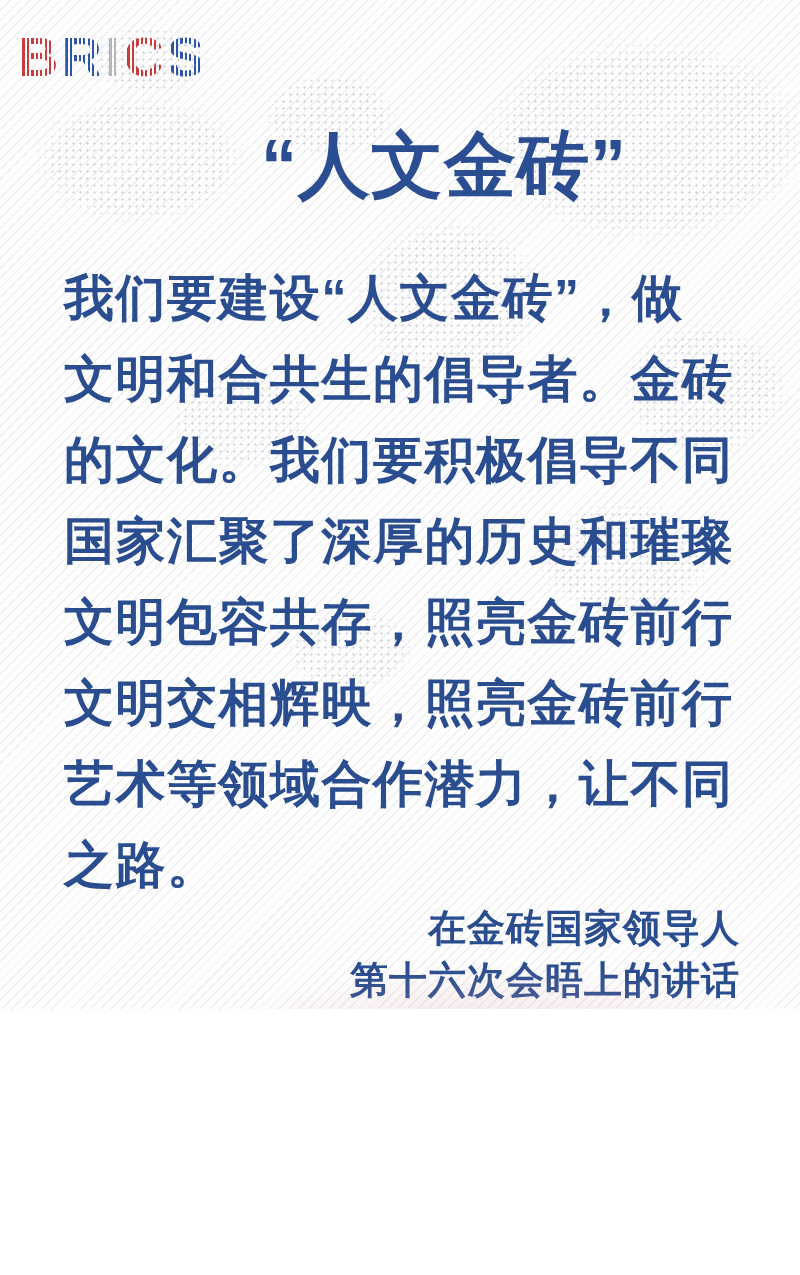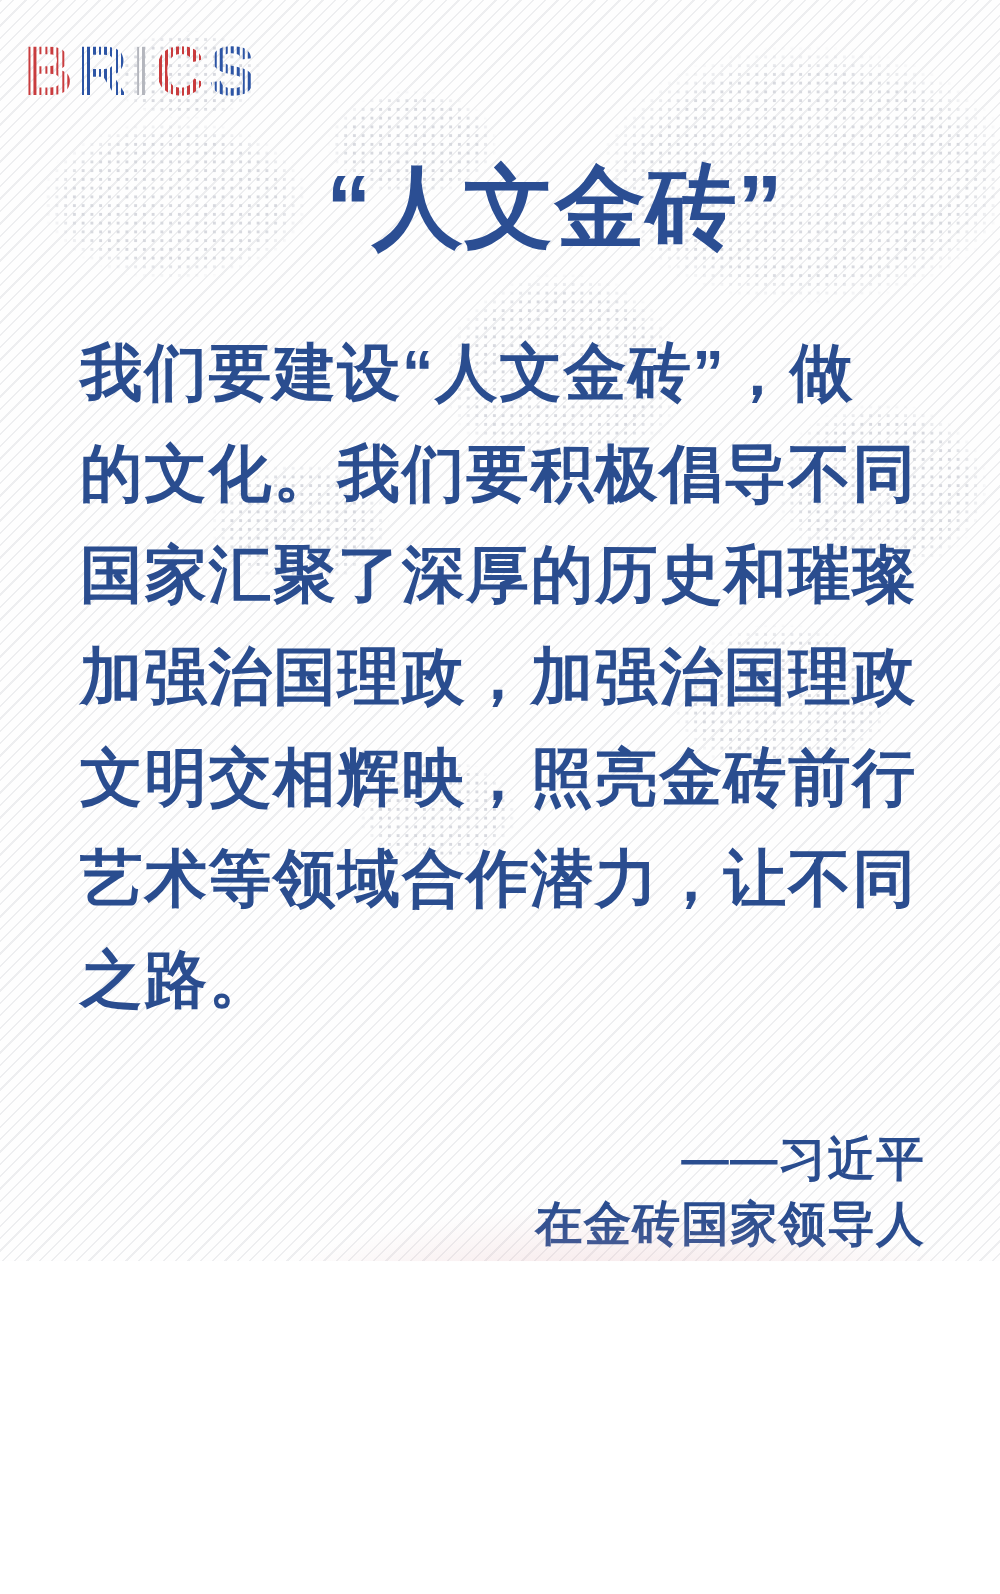--- a/index.html
+++ b/index.html
@@ -90,30 +90,30 @@
   <div class="map-dots"></div>
 
   <div class="brics-logo">
     <span class="brics-letter" style="color: rgb(201, 60, 62); background-image: repeating-linear-gradient(90deg, rgb(201, 60, 62) 0px, rgb(201, 60, 62) 2px, rgba(255, 255, 255, 0) 2px, rgba(255, 255, 255, 0) 4.5px);">B</span><span class="brics-letter" style="color: rgb(45, 85, 165); background-image: repeating-linear-gradient(90deg, rgb(45, 85, 165) 0px, rgb(45, 85, 165) 2px, rgba(255, 255, 255, 0) 2px, rgba(255, 255, 255, 0) 4.5px);">R</span><span class="brics-letter" style="color: rgb(180, 182, 189); background-image: repeating-linear-gradient(90deg, rgb(180, 182, 189) 0px, rgb(180, 182, 189) 2px, rgba(255, 255, 255, 0) 2px, rgba(255, 255, 255, 0) 4.5px);">I</span><span class="brics-letter" style="color: rgb(201, 60, 62); background-image: repeating-linear-gradient(90deg, rgb(201, 60, 62) 0px, rgb(201, 60, 62) 2px, rgba(255, 255, 255, 0) 2px, rgba(255, 255, 255, 0) 4.5px);">C</span><span class="brics-letter" style="color: rgb(45, 85, 165); background-image: repeating-linear-gradient(90deg, rgb(45, 85, 165) 0px, rgb(45, 85, 165) 2px, rgba(255, 255, 255, 0) 2px, rgba(255, 255, 255, 0) 4.5px);">S</span>
   </div>
 
   <h1 class="title">“人文金砖”</h1>
 
   <div class="quote">
     <div class="quote-line">我们要建设“人文金砖”，做</div>
+    <div class="quote-line">文明和合共生的倡导者。金砖</div>
     <div class="quote-line">的文化。我们要积极倡导不同</div>
     <div class="quote-line">国家汇聚了深厚的历史和璀璨</div>
-    <div class="quote-line">加强治国理政，加强治国理政</div>
+    <div class="quote-line">文明包容共存，照亮金砖前行</div>
     <div class="quote-line">文明交相辉映，照亮金砖前行</div>
     <div class="quote-line">艺术等领域合作潜力，让不同</div>
     <div class="quote-line">之路。</div>
   </div>
 
   <div class="attribution">
-    <div>——习近平</div>
     <div>在金砖国家领导人</div>
     <div>第十六次会晤上的讲话</div>
     <div>2024年10月23日</div>
   </div>
 
   <div class="wave-tint"></div>
 
   <svg class="ribbon" viewBox="0 0 800 255" preserveAspectRatio="none">
     <defs>
       <linearGradient id="gRed" x1="0" y1="0" x2="1" y2="0.6">

